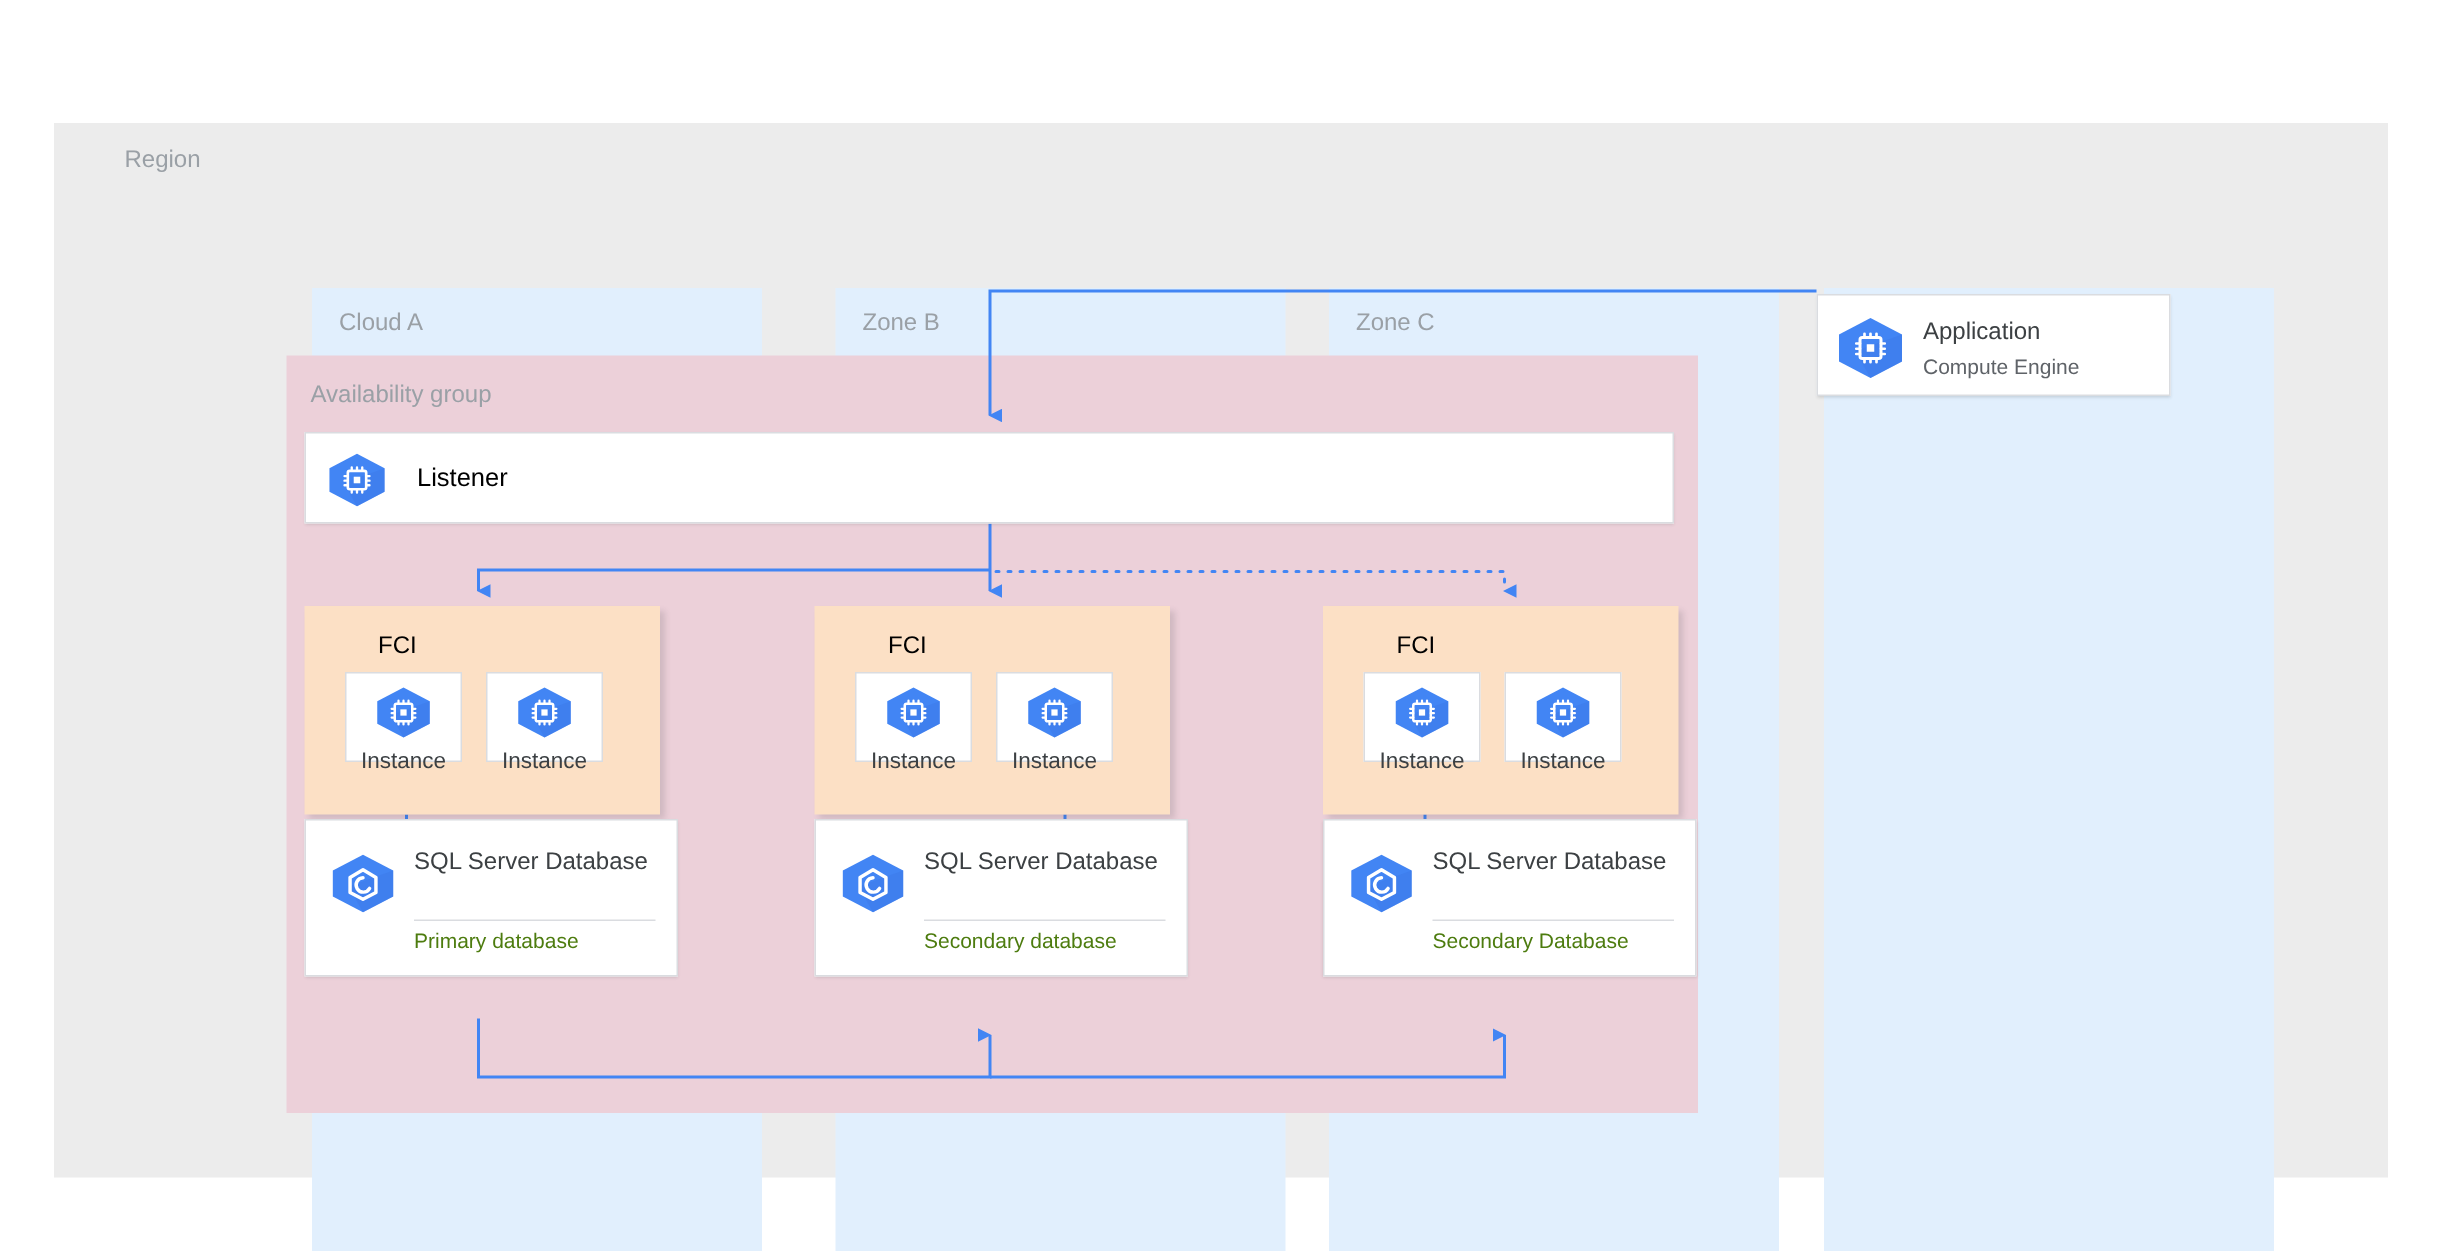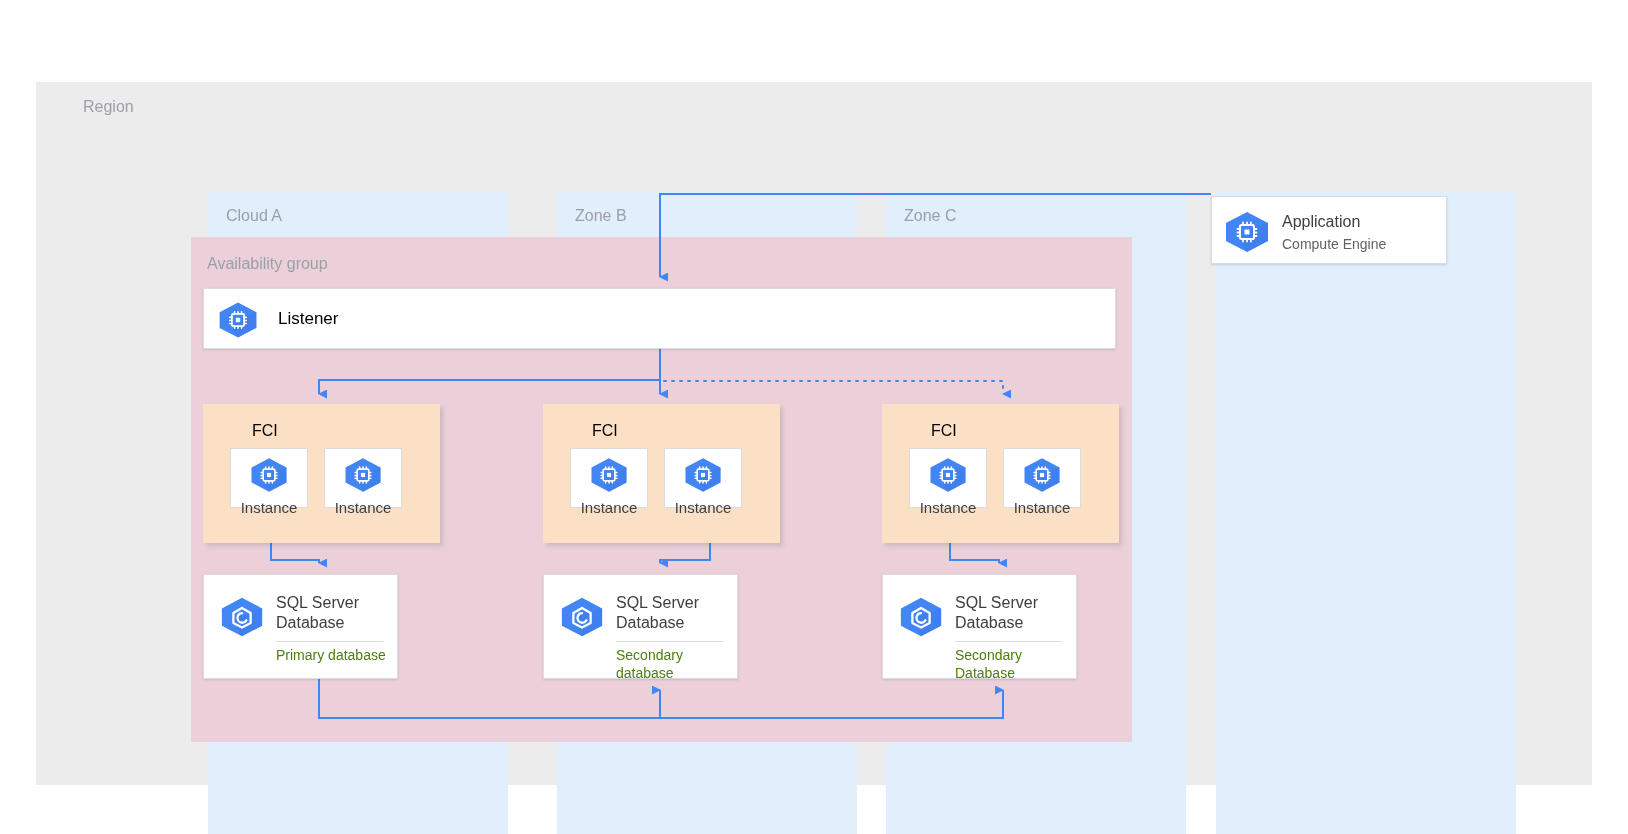--- a/index.html
+++ b/index.html
@@ -54,21 +54,21 @@
   #fci-a { left:203px; }
   #fci-b { left:543px; }
   #fci-c { left:882px; }
   .inst { position:absolute; top:44px; width:78px; height:60px; background:#fff; border:1px solid #dadce0; }
   .inst.left { left:27px; }
   .inst.right { left:121px; }
   .inst .ic { position:absolute; left:50%; top:8px; transform:translateX(-50%); }
   .inst .lb { position:absolute; left:0; right:0; top:50px; text-align:center; font-size:15px; color:#3c4043; }
 
   
-  .db { position:absolute; top:574px; width:195px; height:105px; }
+  .db { position:absolute; top:546px; width:249px; height:105px; }
   #db-a { left:203px; }
   #db-b { left:543px; }
   #db-c { left:882px; }
   .db .ic { position:absolute; left:15px; top:21px; }
   .db .title { position:absolute; left:72px; top:18px; right:14px; font-size:16px; color:#3c4043; line-height:20px; }
   .db .rule { position:absolute; left:72px; right:14px; top:66px; height:1px; background:#dadce0; }
   .db .sub { position:absolute; left:72px; right:10px; top:71px; font-size:14px; color:#4d7c0f; line-height:18px; }
 
   
   #wires { position:absolute; left:0; top:0; width:1628px; height:834px; pointer-events:none; }

